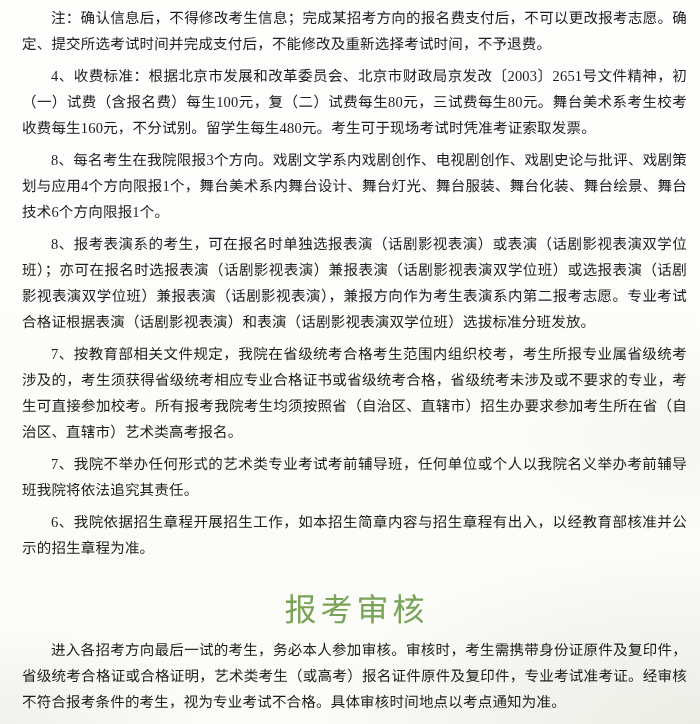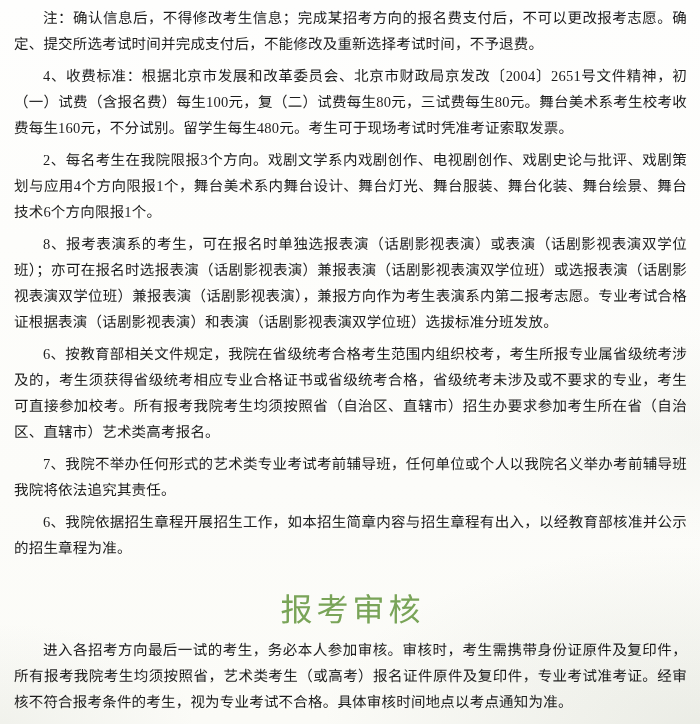--- a/index.html
+++ b/index.html
@@ -15,21 +15,21 @@
     background:
       radial-gradient(120% 55% at 100% 100%, rgba(150,160,138,0.16), rgba(150,160,138,0) 45%),
       radial-gradient(70% 35% at 0% 100%, rgba(150,160,138,0.10), rgba(150,160,138,0) 40%),
       radial-gradient(60% 30% at 100% 60%, rgba(160,168,150,0.08), rgba(160,168,150,0) 50%),
       linear-gradient(#fefefd, #fbfbf7);
   }
   .page {
     box-sizing: border-box;
     width: 700px;
     height: 515px;
-    padding: 5px 13px 0 14px;
+    padding: 5px 13px 0 22px;
   }
   .body-para {
     margin: 0 0 6px 0;
     font-size: 14.5px;
     line-height: 26px;
     text-align: justify;
     text-indent: 2em;
     letter-spacing: 0.2px;
   }
   .section-heading {
@@ -44,29 +44,29 @@
     color: #79a458;
   }
 </style>
 </head>
 <body>
 
 <div class="page">
 
   <p class="body-para">注：确认信息后，不得修改考生信息；完成某招考方向的报名费支付后，不可以更改报考志愿。确定、提交所选考试时间并完成支付后，不能修改及重新选择考试时间，不予退费。</p>
 
-  <p class="body-para">4、收费标准：根据北京市发展和改革委员会、北京市财政局京发改〔2004〕2651号文件精神，初（一）试费（含报名费）每生100元，复（二）试费每生80元，三试费每生80元。舞台美术系考生校考收费每生160元，不分试别。留学生每生480元。考生可于现场考试时凭准考证索取发票。</p>
+  <p class="body-para">4、收费标准：根据北京市发展和改革委员会、北京市财政局京发改〔2003〕2651号文件精神，初（一）试费（含报名费）每生100元，复（二）试费每生80元，三试费每生80元。舞台美术系考生校考收费每生160元，不分试别。留学生每生480元。考生可于现场考试时凭准考证索取发票。</p>
 
-  <p class="body-para">2、每名考生在我院限报3个方向。戏剧文学系内戏剧创作、电视剧创作、戏剧史论与批评、戏剧策划与应用4个方向限报1个，舞台美术系内舞台设计、舞台灯光、舞台服装、舞台化装、舞台绘景、舞台技术6个方向限报1个。</p>
+  <p class="body-para">8、每名考生在我院限报3个方向。戏剧文学系内戏剧创作、电视剧创作、戏剧史论与批评、戏剧策划与应用4个方向限报1个，舞台美术系内舞台设计、舞台灯光、舞台服装、舞台化装、舞台绘景、舞台技术6个方向限报1个。</p>
 
   <p class="body-para">8、报考表演系的考生，可在报名时单独选报表演（话剧影视表演）或表演（话剧影视表演双学位班）；亦可在报名时选报表演（话剧影视表演）兼报表演（话剧影视表演双学位班）或选报表演（话剧影视表演双学位班）兼报表演（话剧影视表演），兼报方向作为考生表演系内第二报考志愿。专业考试合格证根据表演（话剧影视表演）和表演（话剧影视表演双学位班）选拔标准分班发放。</p>
 
-  <p class="body-para">6、按教育部相关文件规定，我院在省级统考合格考生范围内组织校考，考生所报专业属省级统考涉及的，考生须获得省级统考相应专业合格证书或省级统考合格，省级统考未涉及或不要求的专业，考生可直接参加校考。所有报考我院考生均须按照省（自治区、直辖市）招生办要求参加考生所在省（自治区、直辖市）艺术类高考报名。</p>
+  <p class="body-para">7、按教育部相关文件规定，我院在省级统考合格考生范围内组织校考，考生所报专业属省级统考涉及的，考生须获得省级统考相应专业合格证书或省级统考合格，省级统考未涉及或不要求的专业，考生可直接参加校考。所有报考我院考生均须按照省（自治区、直辖市）招生办要求参加考生所在省（自治区、直辖市）艺术类高考报名。</p>
 
   <p class="body-para">7、我院不举办任何形式的艺术类专业考试考前辅导班，任何单位或个人以我院名义举办考前辅导班我院将依法追究其责任。</p>
 
   <p class="body-para">6、我院依据招生章程开展招生工作，如本招生简章内容与招生章程有出入，以经教育部核准并公示的招生章程为准。</p>
 
   <h1 class="section-heading">报考审核</h1>
 
-  <p class="body-para">进入各招考方向最后一试的考生，务必本人参加审核。审核时，考生需携带身份证原件及复印件，所有报考我院考生均须按照省，艺术类考生（或高考）报名证件原件及复印件，专业考试准考证。经审核不符合报考条件的考生，视为专业考试不合格。具体审核时间地点以考点通知为准。</p>
+  <p class="body-para">进入各招考方向最后一试的考生，务必本人参加审核。审核时，考生需携带身份证原件及复印件，省级统考合格证或合格证明，艺术类考生（或高考）报名证件原件及复印件，专业考试准考证。经审核不符合报考条件的考生，视为专业考试不合格。具体审核时间地点以考点通知为准。</p>
 
 </div>
 
 </body></html>

